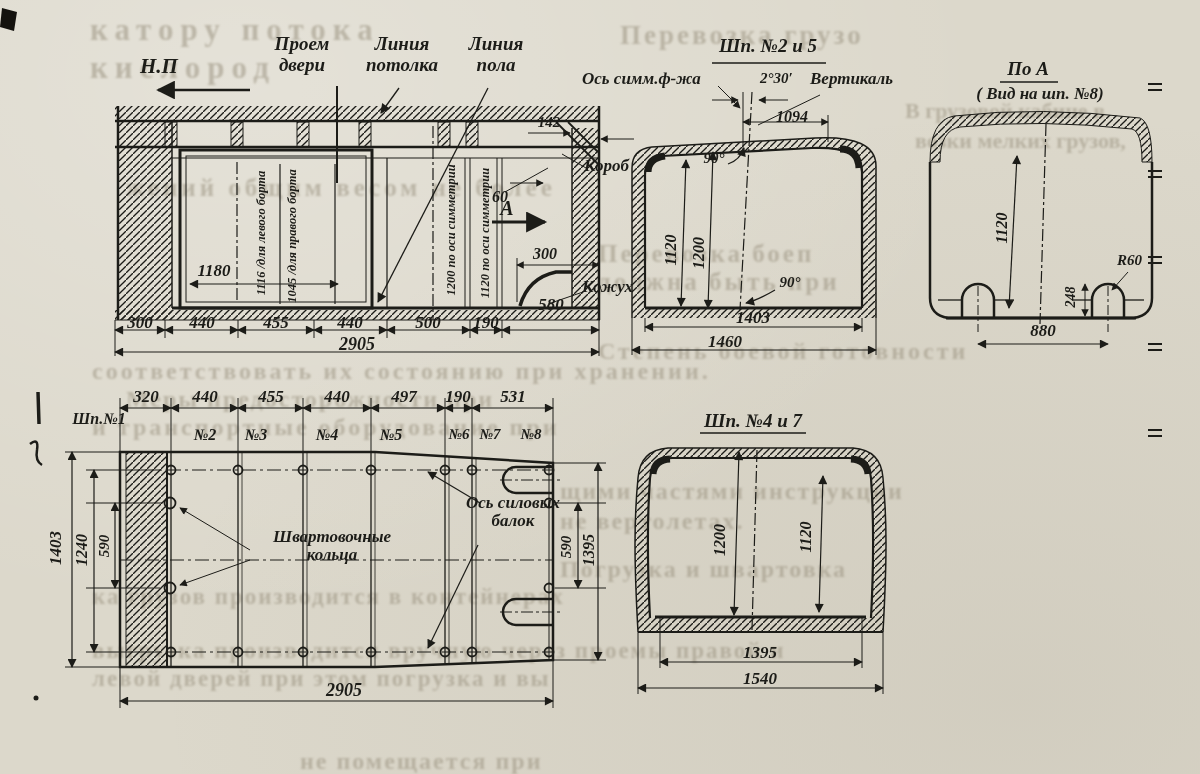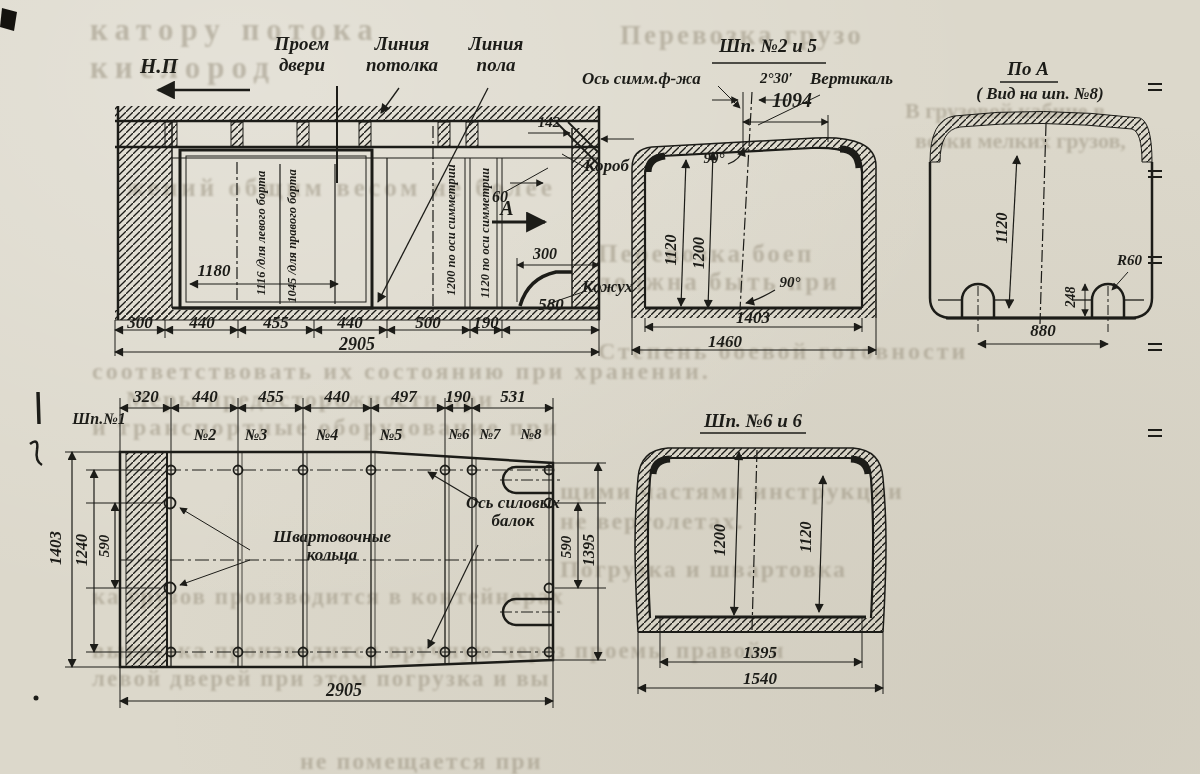--- a/index.html
+++ b/index.html
@@ -339,21 +339,21 @@
   <div class="t c" style="left:350px;top:314px;">440</div>
   <div class="t c" style="left:428px;top:314px;">500</div>
   <div class="t c" style="left:486px;top:314px;">190</div>
   <div class="t c" style="left:551px;top:296px;">580</div>
   <div class="t c" style="left:357px;top:335px;font-size:18px;">2905</div>
 
   <div class="t c" style="left:768px;top:36px;font-size:19px;">Шп. №2 и 5</div>
   <div class="t" style="left:582px;top:70px;font-size:17px;">Ось симм.ф-жа</div>
   <div class="t" style="left:760px;top:70px;font-size:15px;">2°30′</div>
   <div class="t" style="left:810px;top:70px;font-size:17px;">Вертикаль</div>
-  <div class="t c" style="left:792px;top:90px;font-size:20px;">1094</div>
+  <div class="t c" style="left:792px;top:108px;font-size:16px;">1094</div>
   <div class="t c" style="left:714px;top:150px;font-size:15px;">90°</div>
   <div class="t c" style="left:790px;top:274px;font-size:15px;">90°</div>
   <div class="t r" style="left:671px;top:250px;font-size:16px;">1120</div>
   <div class="t r" style="left:699px;top:253px;font-size:16px;">1200</div>
   <div class="t c" style="left:753px;top:309px;">1403</div>
   <div class="t c" style="left:725px;top:333px;">1460</div>
 
   <div class="t c" style="left:1028px;top:59px;font-size:19px;">По А</div>
   <div class="t c" style="left:1040px;top:85px;font-size:17px;">( Вид на шп. №8)</div>
   <div class="t r" style="left:1002px;top:228px;font-size:16px;">1120</div>
@@ -378,20 +378,20 @@
   <div class="t c" style="left:531px;top:426px;font-size:15px;">№8</div>
   <div class="t r" style="left:56px;top:548px;">1403</div>
   <div class="t r" style="left:82px;top:550px;font-size:16px;">1240</div>
   <div class="t r" style="left:104px;top:546px;font-size:15px;">590</div>
   <div class="t r" style="left:566px;top:547px;font-size:15px;">590</div>
   <div class="t r" style="left:589px;top:550px;font-size:16px;">1395</div>
   <div class="t c" style="left:344px;top:681px;font-size:18px;">2905</div>
   <div class="t c wrap" style="left:332px;top:528px;width:170px;font-size:17px;">Швартовочные кольца</div>
   <div class="t c wrap" style="left:513px;top:494px;width:95px;font-size:17px;">Ось силовых балок</div>
 
-  <div class="t c" style="left:753px;top:411px;font-size:19px;">Шп. №6 и 6</div>
+  <div class="t c" style="left:753px;top:411px;font-size:19px;">Шп. №4 и 7</div>
   <div class="t r" style="left:720px;top:540px;font-size:16px;">1200</div>
   <div class="t r" style="left:806px;top:537px;font-size:16px;">1120</div>
   <div class="t c" style="left:760px;top:644px;">1395</div>
   <div class="t c" style="left:760px;top:670px;">1540</div>
 
 
 </div>
 
 </body></html>

